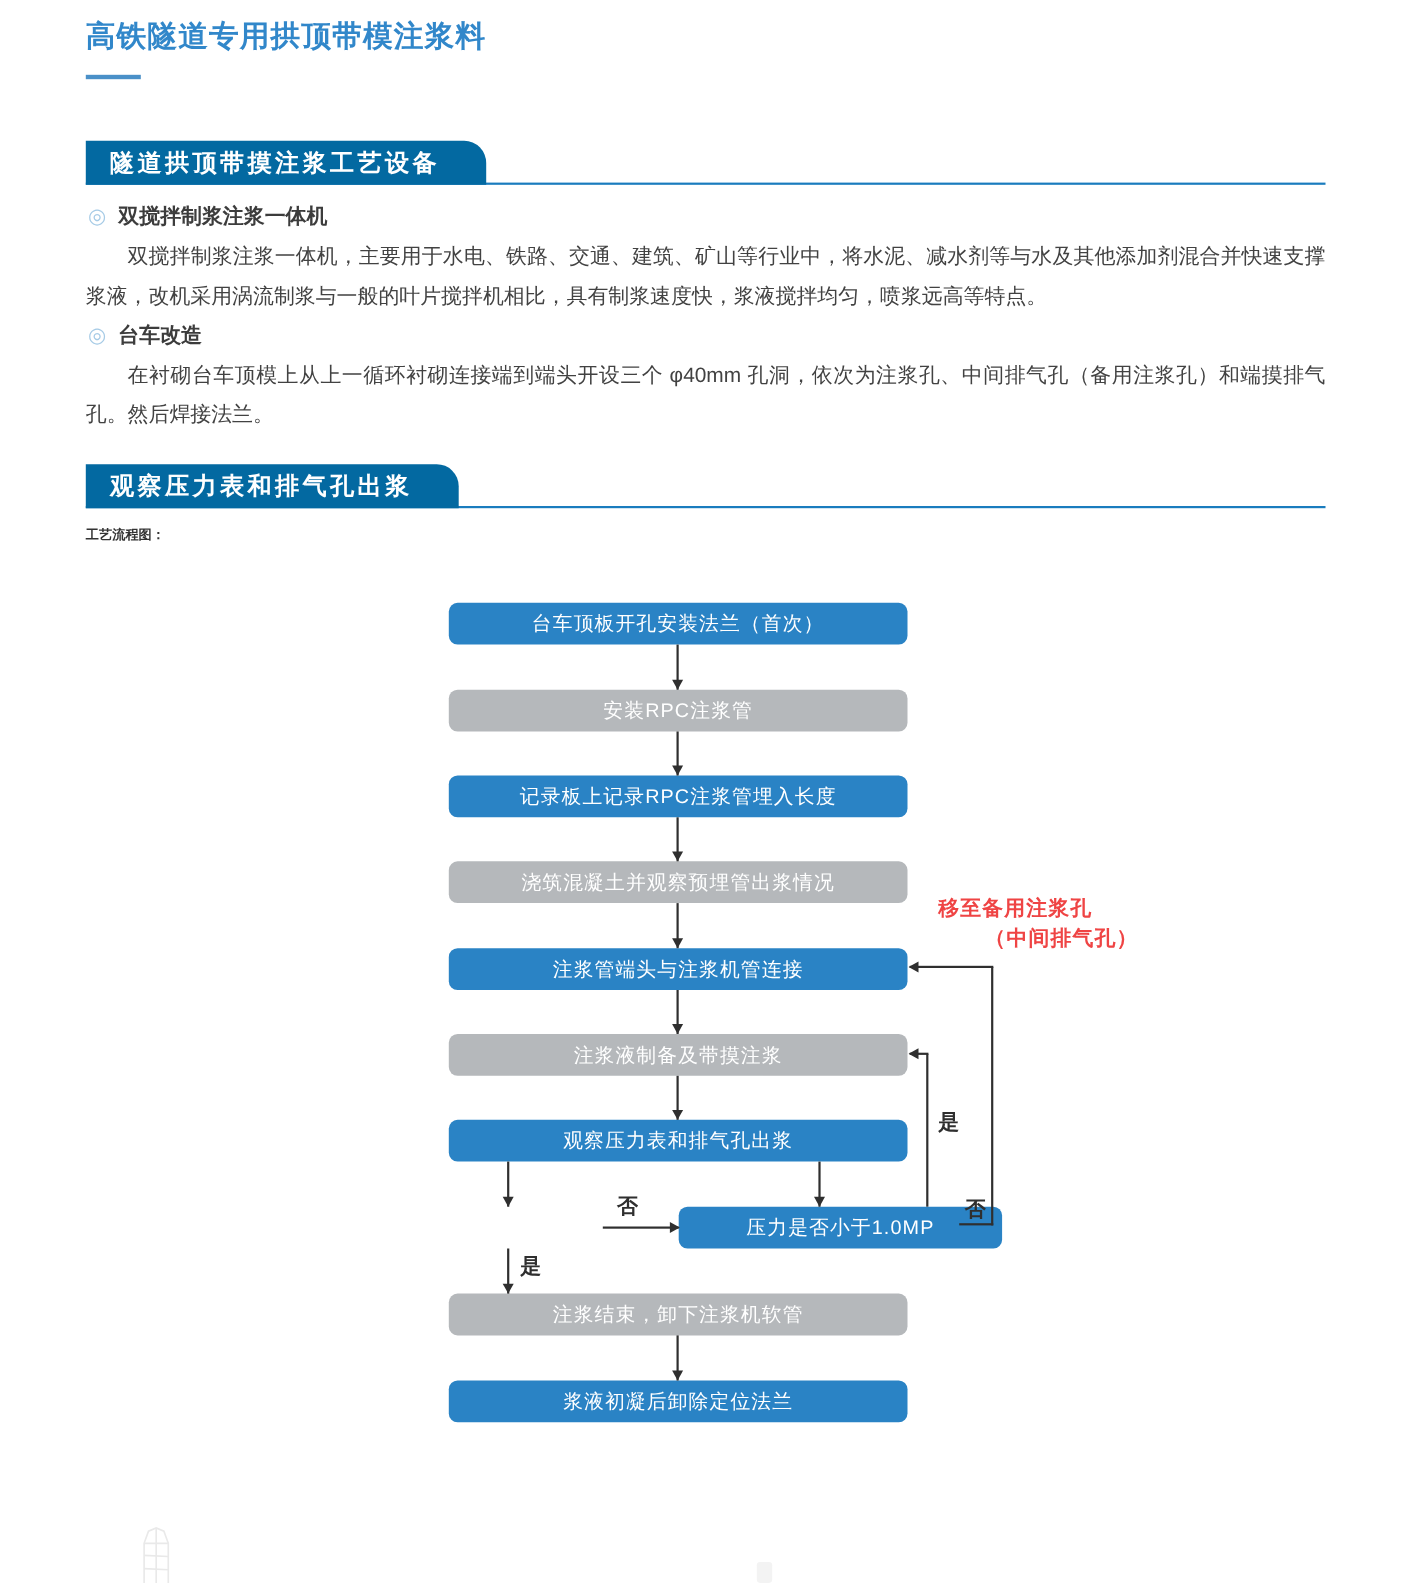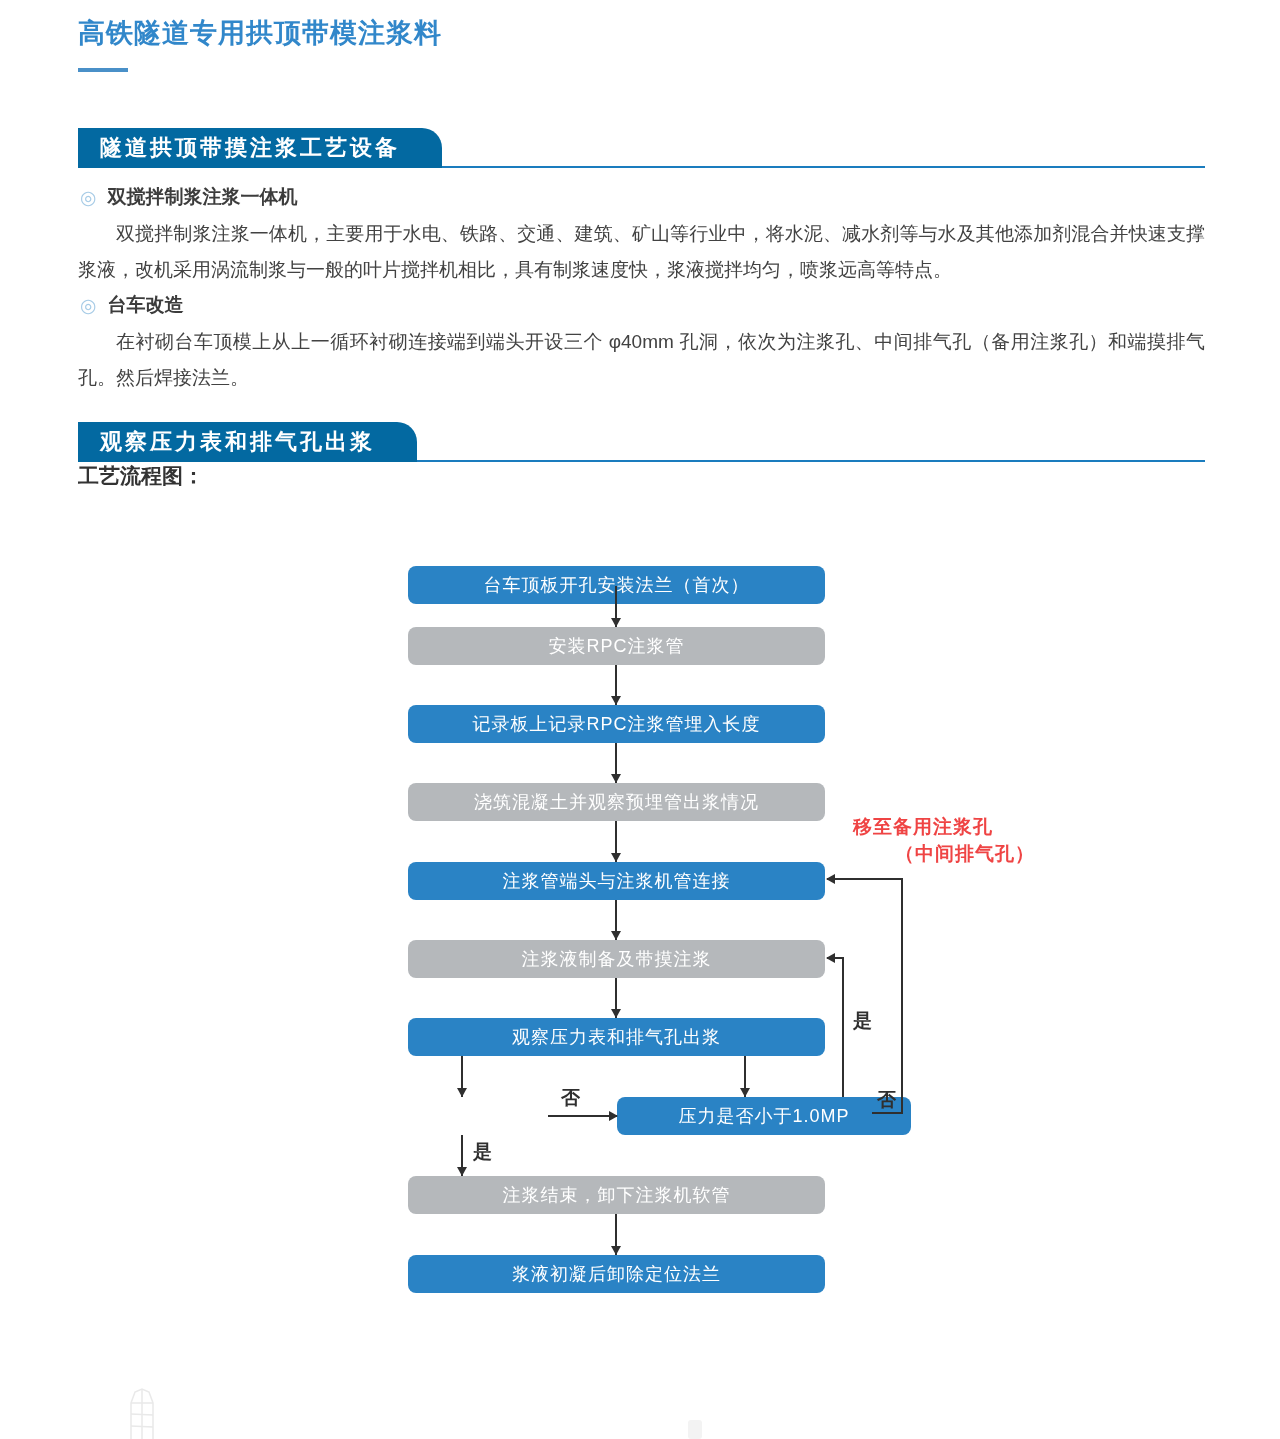--- a/index.html
+++ b/index.html
@@ -19,21 +19,21 @@
                letter-spacing:3px; padding:0 42px 0 22px; border-radius:0 20px 0 0; }
 
   .bullet-row { display:flex; align-items:center; gap:11px; margin:16px 0 0 2px;
                 font-size:19px; font-weight:bold; color:#3c3c3c; }
   .bullet-row.second { margin-top:4px; }
   .bullet-icon { color:#a6cbe6; font-size:19px; line-height:1; }
 
   .para { font-size:19px; line-height:36px; color:#424242; text-align:justify;
           text-indent:2em; margin:6px 0 2px 0; }
 
-  .flow-figure-label { font-size:21px; font-weight:bold; color:#333333; }
+  .flow-figure-label { font-size:12px; font-weight:bold; color:#333333; margin-top:16px; }
 
   .flowchart { position:absolute; left:0; top:540px; width:1280px; height:899px; }
   .node { position:absolute; width:417px; height:38px; line-height:38px; border-radius:8px;
           color:#ffffff; font-size:18px; text-align:center; letter-spacing:1px;
           white-space:nowrap; overflow:hidden; }
   .node.blue { background:#2a83c5; }
   .node.gray { background:#b5b8bb; }
 
   .vline { position:absolute; width:2px; background:#2f2f2f; }
   .vline.head-down::after { content:""; position:absolute; bottom:0; left:-4px; width:0; height:0;
@@ -79,21 +79,21 @@
 
     <div class="sec-head second">
       <div class="sec-badge">观察压力表和排气孔出浆</div>
     </div>
 
     <div class="flow-figure-label">工艺流程图：</div>
   </div>
 
   <div class="flowchart">
 
-    <div class="node blue" style="left:408px; top:26px;">台车顶板开孔安装法兰（首次）</div>
+    <div class="node blue" style="left:408px; top:8px;">台车顶板开孔安装法兰（首次）</div>
     <div class="node blue" style="left:408px; top:165px;">记录板上记录RPC注浆管埋入长度</div>
     <div class="node gray" style="left:408px; top:87px;">安装RPC注浆管</div>
     <div class="node gray" style="left:408px; top:243px;">浇筑混凝土并观察预埋管出浆情况</div>
     <div class="node blue" style="left:408px; top:322px;">注浆管端头与注浆机管连接</div>
     <div class="node gray" style="left:408px; top:400px;">注浆液制备及带摸注浆</div>
     <div class="node blue" style="left:408px; top:478px;">观察压力表和排气孔出浆</div>
     <div class="node blue" style="left:617px; top:557px; width:294px;">压力是否小于1.0MP</div>
     <div class="node gray" style="left:408px; top:636px;">注浆结束，卸下注浆机软管</div>
     <div class="node blue" style="left:408px; top:715px;">浆液初凝后卸除定位法兰</div>
 

